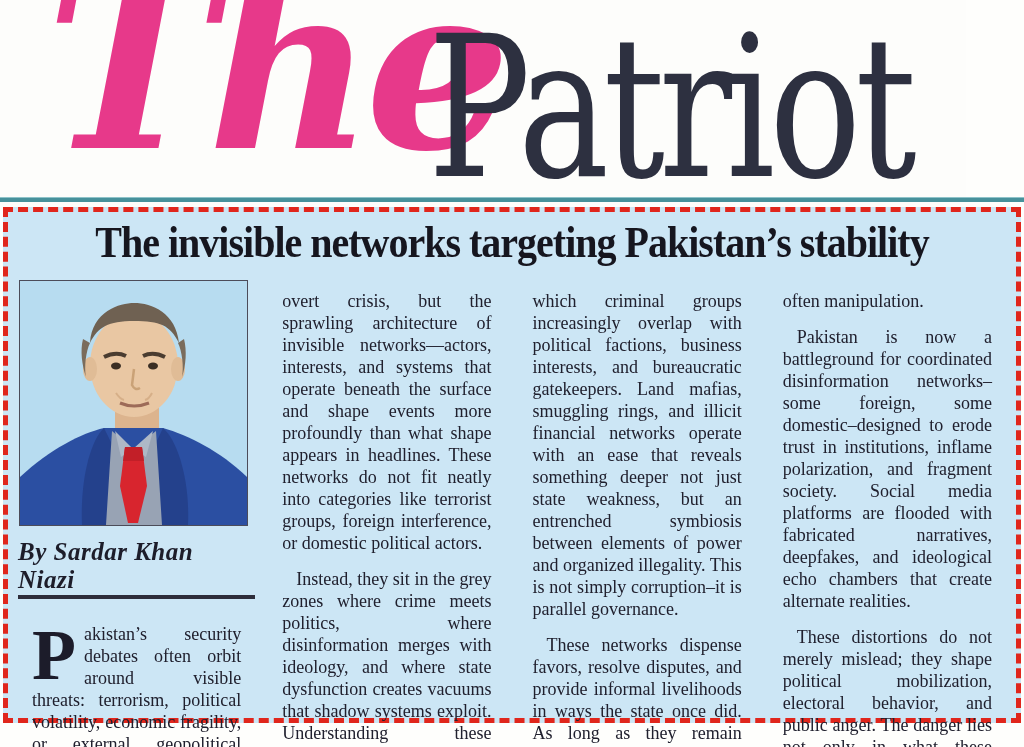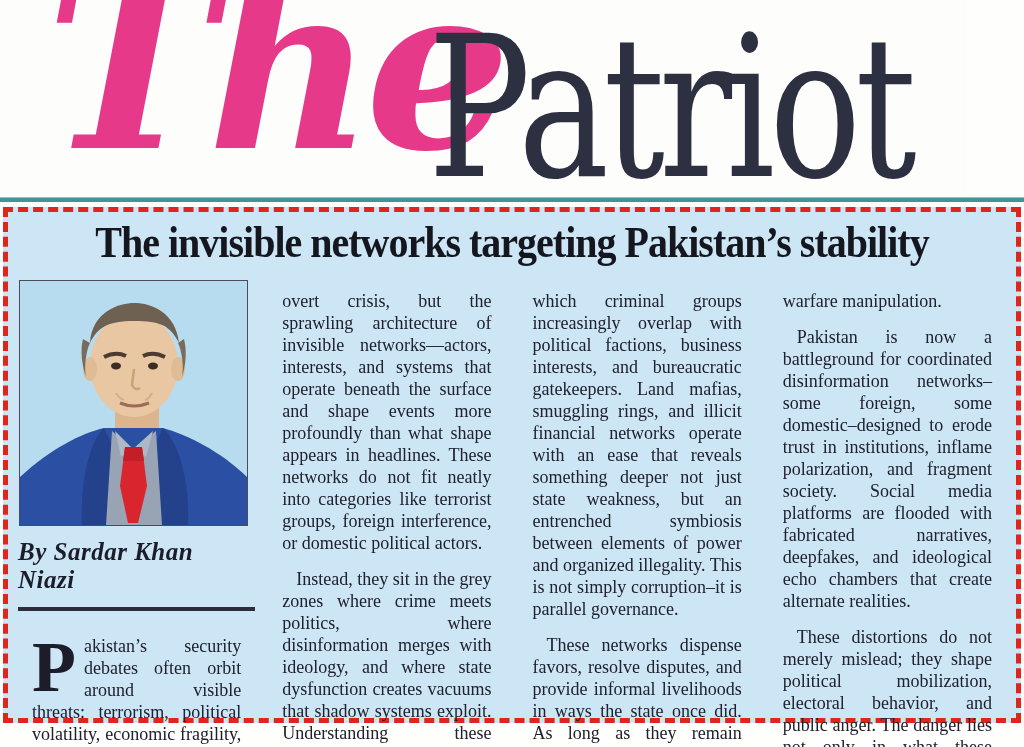--- a/index.html
+++ b/index.html
@@ -29,21 +29,21 @@
   .cols{position:absolute;top:64px;left:10px;right:10px;bottom:5px;display:flex;gap:13px;}
   .col{flex:1 1 0;min-width:0;}
   .col p{margin:14px;text-align:justify;font-size:18px;line-height:22px;color:#20202e;}
   .col p.indent{text-indent:14px;}
   .col p + p{margin-top:0;}
 
   
   .photo-frame{width:227px;height:244px;border:1px solid #4c4c59;margin:4px 0 10px 1px;
        background:#b7dcf0;overflow:hidden;}
   .byline{display:inline-block;font-size:25px;font-weight:bold;font-style:italic;
-       color:#1d1d2a;border-bottom:4px solid #2d2d3a;padding-bottom:13px;margin:2px 0 10px 0;
+       color:#1d1d2a;border-bottom:4px solid #2d2d3a;padding-bottom:1px;margin:2px 0 10px 0;
        letter-spacing:0.5px;}
   .dropcap{float:left;font-size:72px;line-height:56px;font-weight:bold;color:#1c1c2a;
        padding:4px 8px 0 0;}
 </style>
 </head>
 <body>
 
 <div class="page">
 
   <div class="masthead">
@@ -105,21 +105,21 @@
         <p>overt crisis, but the sprawling architecture of invisible networks—actors, interests, and systems that operate beneath the surface and shape events more profoundly than what shape appears in headlines. These networks do not fit neatly into categories like terrorist groups, foreign interference, or domestic political actors.</p>
         <p class="indent">Instead, they sit in the grey zones where crime meets politics, where disinformation merges with ideology, and where state dysfunction creates vacuums that shadow systems exploit. Understanding these networks is imperative if Pakistan is to rebuild its fractured institutions and reclaim its public space. Across Pakistan’s major cities, a silent hybrid ecosystem has emerged in</p>
       </div>
 
       <div class="col">
         <p>which criminal groups increasingly overlap with political factions, business interests, and bureaucratic gatekeepers. Land mafias, smuggling rings, and illicit financial networks operate with an ease that reveals something deeper not just state weakness, but an entrenched symbiosis between elements of power and organized illegality. This is not simply corruption–it is parallel governance.</p>
         <p class="indent">These networks dispense favors, resolve disputes, and provide informal livelihoods in ways the state once did. As long as they remain embedded in local political patronage systems, they cannot be uprooted by policing alone. Information networks and the war for perception is another layer of invisible influence comes from infor-</p>
       </div>
 
       <div class="col">
-        <p>warfare manipulation.</p>
+        <p>often manipulation.</p>
         <p class="indent">Pakistan is now a battleground for coordinated disinformation networks–some foreign, some domestic–designed to erode trust in institutions, inflame polarization, and fragment society. Social media platforms are flooded with fabricated narratives, deepfakes, and ideological echo chambers that create alternate realities.</p>
         <p class="indent">These distortions do not merely mislead; they shape political mobilization, electoral behavior, and public anger. The danger lies not only in what these campaigns spread but also in the speed and scale at which they accelerate societal fault lines. If Pakistan’s leaders continue to treat information warfare as a nuisance rather than a national</p>
 
       </div>
 
     </div>
   </div>
 
 </div>
 

